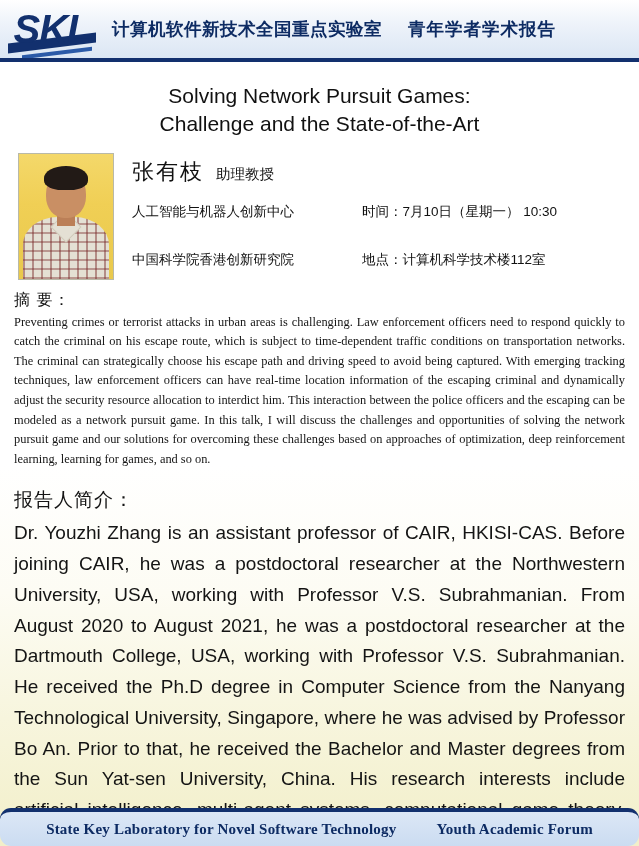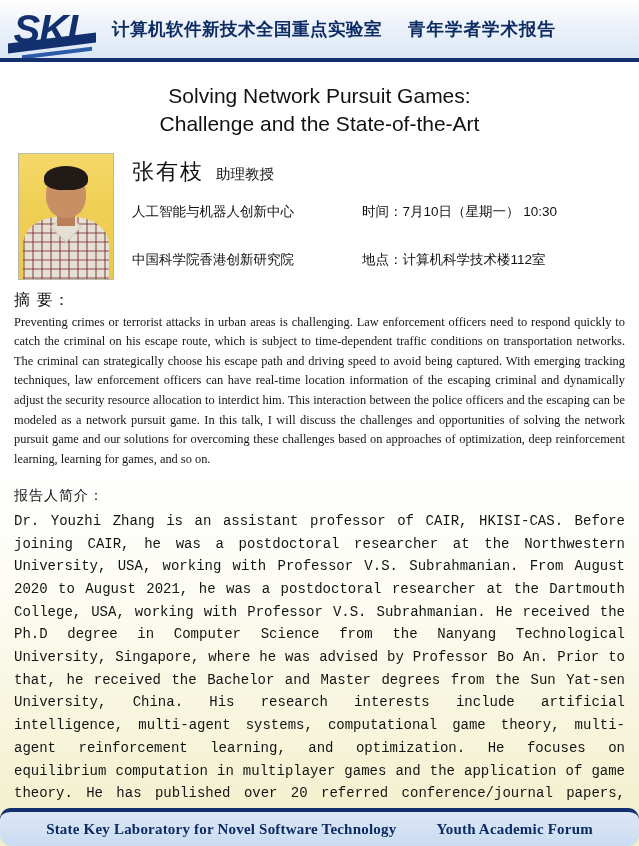--- a/index.html
+++ b/index.html
@@ -223,22 +223,22 @@
   .abstract {
     margin: 2px 14px 0 14px;
     font-family: "Liberation Serif", serif;
     font-size: 12.4px;
     line-height: 1.58;
     text-align: justify;
     color: #141414;
   }
   .bio {
     margin: 2px 14px 0 14px;
-    font-family: Liberation Mono, monospace;
-    font-size: 14px;
+    font-family: Liberation Sans, sans-serif;
+    font-size: 19px;
     line-height: 1.62;
     text-align: justify;
     color: #141414;
   }
 
   
   .logos {
     display: flex;
     align-items: center;
     justify-content: flex-start;

